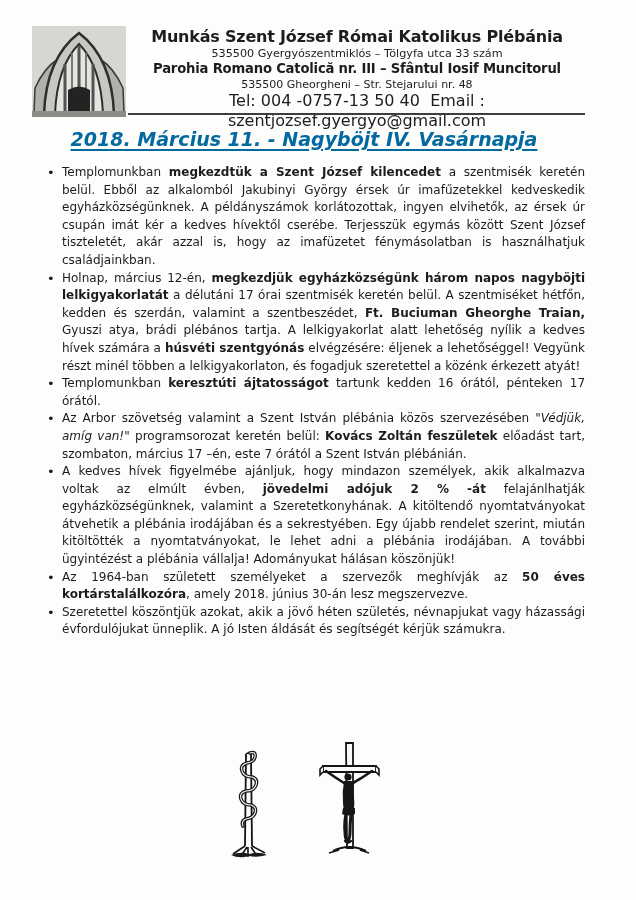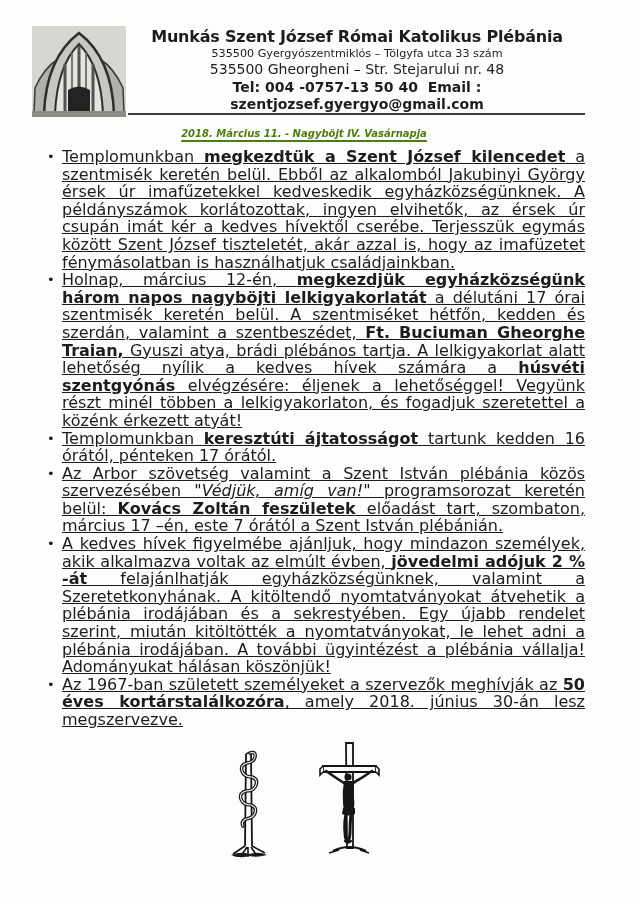--- a/index.html
+++ b/index.html
@@ -15,44 +15,43 @@
   
   .logo{position:absolute;left:32px;top:26px;width:94px;height:91px;}
   .logo svg{display:block;width:100%;height:100%;}
   .header-text{
     position:absolute;left:118px;top:27px;width:478px;
     text-align:center;line-height:1.25;
   }
   .h1{font-size:16px;font-weight:bold;letter-spacing:-0.2px;}
   .h2{font-size:11.2px;}
   .h3{font-size:13.2px;font-weight:bold;letter-spacing:-0.2px;}
-  .h4{font-size:14px;}
-  .h5{font-size:14px;font-weight:bold;}
+  .h4{font-size:11px;}
+  .h5{font-size:16px;font-weight:normal;}
   .header-rule{
     position:absolute;left:128px;top:113px;width:457px;height:0;
     border-top:2px solid #3d3d3d;
   }
   
   .doc-title{
     position:absolute;left:0;top:128px;width:608px;
     text-align:center;
-    font-size:10px;font-weight:bold;font-style:italic;
+    font-size:19px;font-weight:bold;font-style:italic;
     text-decoration:underline;
     text-decoration-thickness:2px;
     text-underline-offset:3px;
-    color:#4d7c0f;
+    color:#0369a1;
   }
   
   ul.bullets{
-    position:absolute;left:45px;top:148px;width:540px;
+    position:absolute;left:45px;top:164px;width:540px;
     margin:0;padding:0;list-style:none;
-    font-size:16px;line-height:17.6px;
+    font-size:12px;line-height:17.6px;
     text-align:justify;
     color:#1c1c1c;
-    text-decoration:underline;
   }
   ul.bullets li{position:relative;padding-left:17px;}
   ul.bullets li::before{
     content:"\2022";
     position:absolute;left:2px;top:0;
     font-size:13px;
   }
   .b{font-weight:bold;}
   .i{font-style:italic;}
   
@@ -87,36 +86,38 @@
         <path d="M61 88 L61 38" stroke="#55534e" stroke-width="3"></path>
 
         <path d="M36 88 L36 64 Q47 57 58 64 L58 88 Z" fill="#232323"></path>
 
         <rect x="0" y="85" width="94" height="6" fill="#8e8c86"></rect>
       </svg>
     </div>
     <div class="header-text">
       <div class="h1">Munkás Szent József Római Katolikus Plébánia</div>
       <div class="h2">535500 Gyergyószentmiklós – Tölgyfa utca 33 szám</div>
+      <div class="h3">Parohia Romano Catolică nr. III – Sfântul Iosif Muncitorul</div>
       <div class="h4">535500 Gheorgheni – Str. Stejarului nr. 48</div>
       <div class="h5">Tel: 004 -0757-13 50 40&nbsp; Email : szentjozsef.gyergyo@gmail.com</div>
     </div>
   </header>
 
   <div class="header-rule"></div>
 
   <div class="doc-title">2018. Március 11. - Nagyböjt IV. Vasárnapja</div>
 
   <ul class="bullets">
       <li><span>Templomunkban </span><span class="b">megkezdtük a Szent József kilencedet</span><span> a szentmisék keretén belül. Ebből az alkalomból Jakubinyi György érsek úr imafűzetekkel kedveskedik egyházközségünknek. A példányszámok korlátozottak, ingyen elvihetők, az érsek úr csupán imát kér a kedves hívektől cserébe. Terjesszük egymás között Szent József tiszteletét, akár azzal is, hogy az imafüzetet fénymásolatban is használhatjuk családjainkban.</span></li>
       <li><span>Holnap, március 12-én, </span><span class="b">megkezdjük egyházközségünk három napos nagyböjti lelkigyakorlatát</span><span> a délutáni 17 órai szentmisék keretén belül. A szentmiséket hétfőn, kedden és szerdán, valamint a szentbeszédet, </span><span class="b">Ft. Buciuman Gheorghe Traian,</span><span> Gyuszi atya, brádi plébános tartja. A lelkigyakorlat alatt lehetőség nyílik a kedves hívek számára a </span><span class="b">húsvéti szentgyónás</span><span> elvégzésére: éljenek a lehetőséggel! Vegyünk részt minél többen a lelkigyakorlaton, és fogadjuk szeretettel a közénk érkezett atyát!</span></li>
       <li><span>Templomunkban </span><span class="b">keresztúti ájtatosságot</span><span> tartunk kedden 16 órától, pénteken 17 órától.</span></li>
       <li><span>Az Arbor szövetség valamint a Szent István plébánia közös szervezésében "</span><span class="i">Védjük, amíg van!</span><span>" programsorozat keretén belül: </span><span class="b">Kovács Zoltán feszületek</span><span> előadást tart, szombaton, március 17 –én, este 7 órától a Szent István plébánián.</span></li>
       <li><span>A kedves hívek figyelmébe ajánljuk, hogy mindazon személyek, akik alkalmazva voltak az elmúlt évben, </span><span class="b">jövedelmi adójuk 2 % -át</span><span> felajánlhatják egyházközségünknek, valamint a Szeretetkonyhának. A kitöltendő nyomtatványokat átvehetik a plébánia irodájában és a sekrestyében. Egy újabb rendelet szerint, miután kitöltötték a nyomtatványokat, le lehet adni a plébánia irodájában. A további ügyintézést a plébánia vállalja! Adományukat hálásan köszönjük!</span></li>
-      <li><span>Az 1967-ban született személyeket a szervezők meghívják az </span><span class="b">50 éves kortárstalálkozóra</span><span>, amely 2018. június 30-án lesz megszervezve.</span></li>
+      <li><span>Az 1964-ban született személyeket a szervezők meghívják az </span><span class="b">50 éves kortárstalálkozóra</span><span>, amely 2018. június 30-án lesz megszervezve.</span></li>
+      <li><span>Szeretettel köszöntjük azokat, akik a jövő héten születés, névnapjukat vagy házassági évfordulójukat ünneplik. A jó Isten áldását és segítségét kérjük számukra.</span></li>
     </ul>
 
   <div class="illustrations">
     <div class="illus">
       <svg width="50" height="114" viewBox="0 0 50 114" xmlns="http://www.w3.org/2000/svg">
 
         <path d="M23 6 L22 98" stroke="#141414" stroke-width="1.8"></path>
         <path d="M28 6 L29 98" stroke="#141414" stroke-width="1.8"></path>
         <path d="M23 6 Q25.5 4 28 6" stroke="#141414" stroke-width="1.6" fill="none"></path>
 

